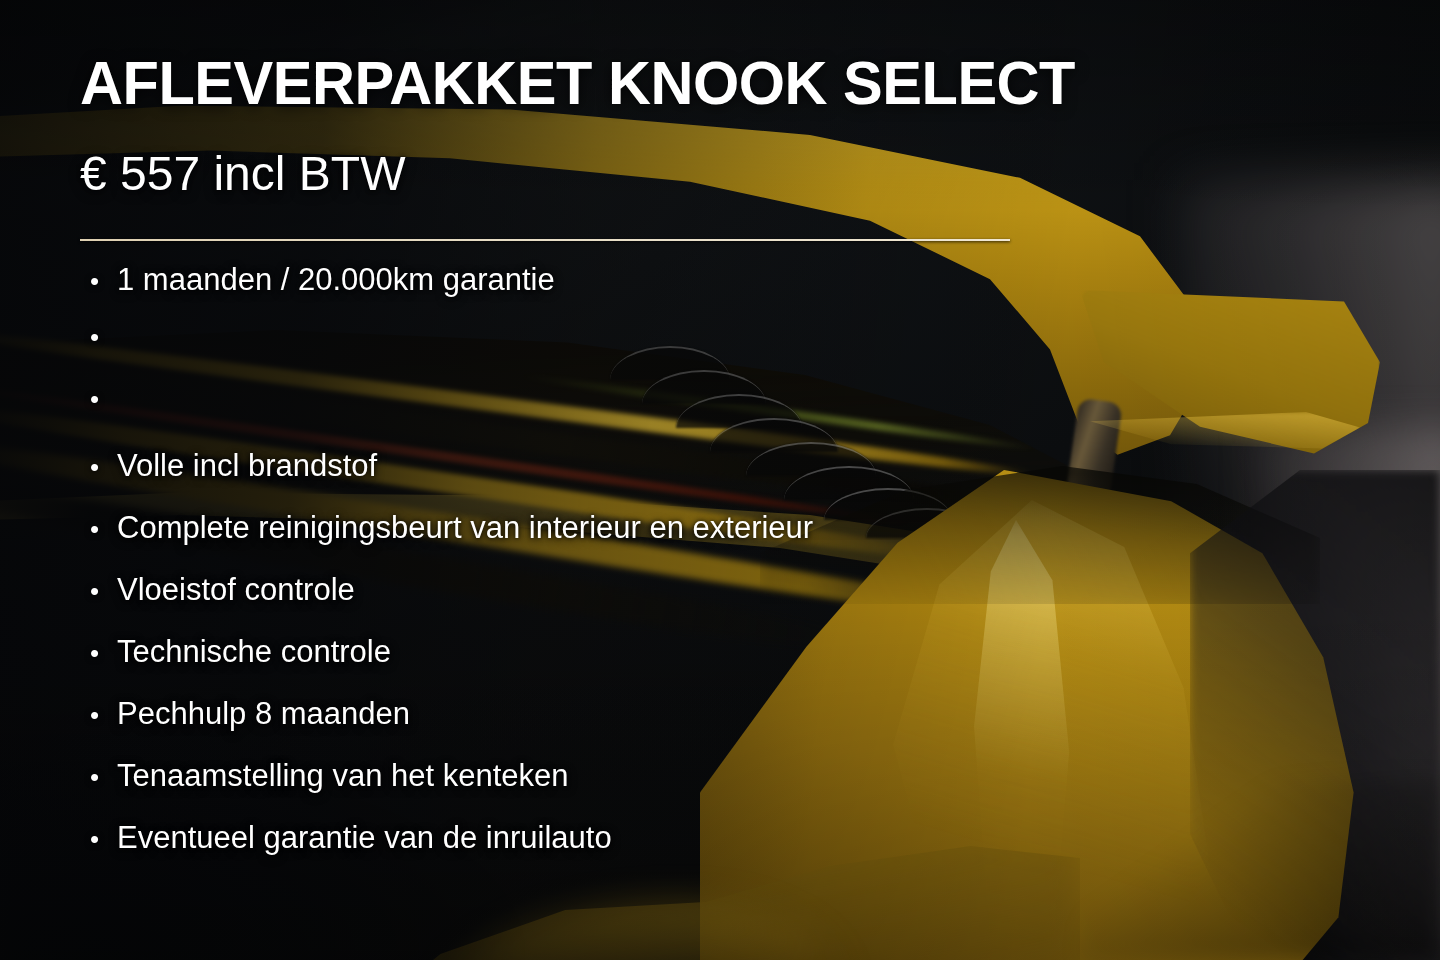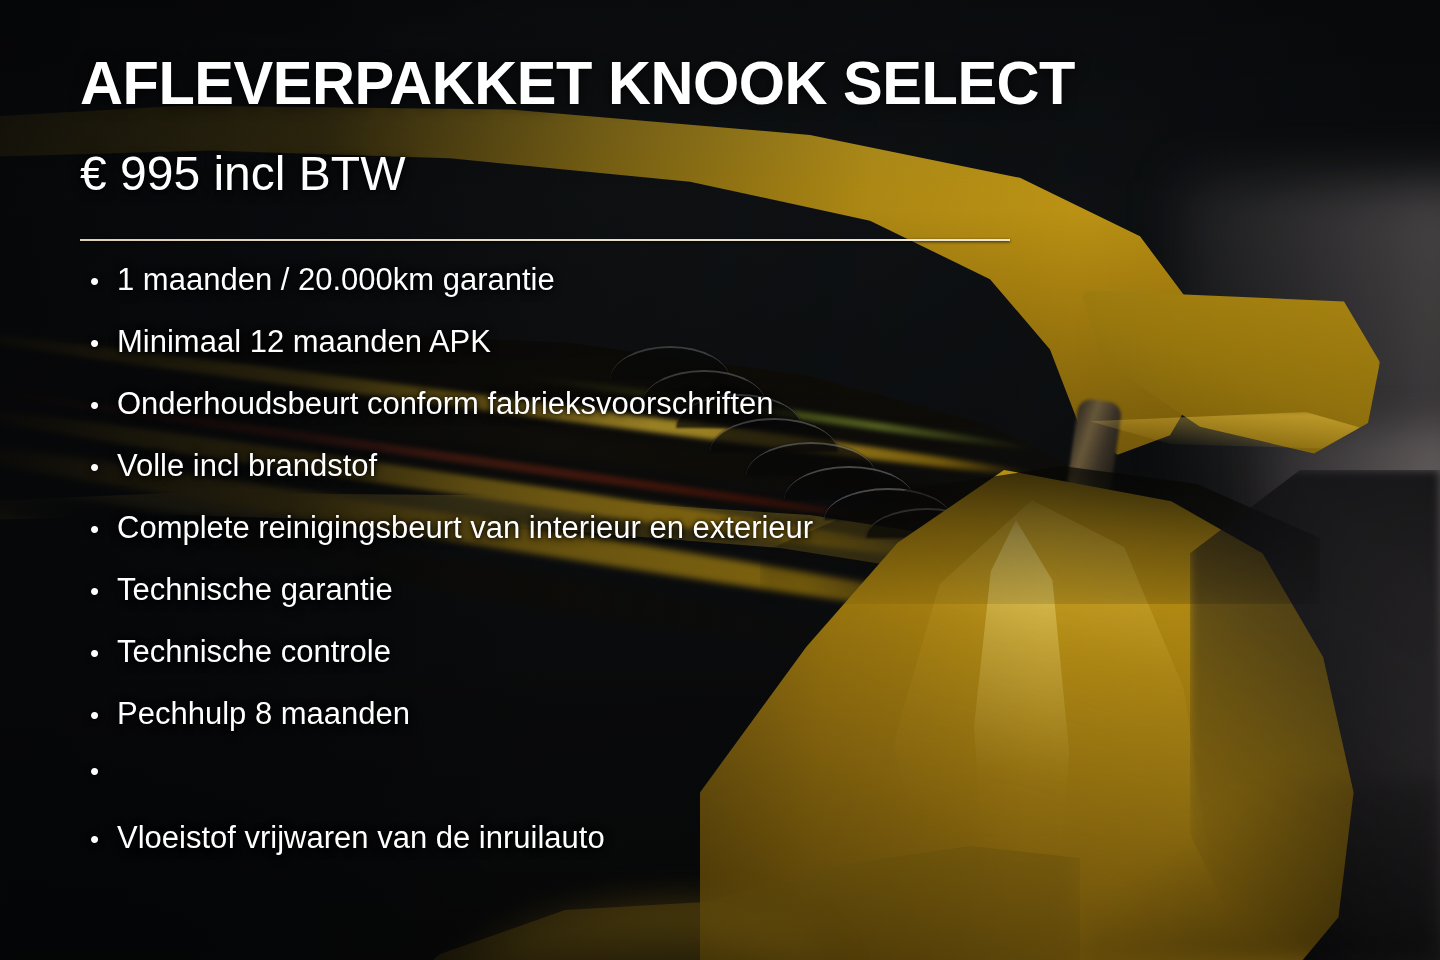--- a/index.html
+++ b/index.html
@@ -386,60 +386,59 @@
     <div class="bottom-right-dark"></div>
 
     <div class="scrim"></div>
     <div class="scrim-bottom"></div>
   </div>
 
   <div class="content">
 
     <h1 class="title">AFLEVERPAKKET KNOOK SELECT</h1>
 
-    <div class="price">€ 995 incl BTW</div>
+    <div class="price">€ 557 incl BTW</div>
 
     <div class="divider"></div>
 
     <ul class="features">
       <li class="feature">
         <span class="dot">•</span>
         <span class="txt">1 maanden / 20.000km garantie</span>
       </li>
       <li class="feature">
         <span class="dot">•</span>
-        <span class="txt">Minimaal 12 maanden APK</span>
-      </li>
-      <li class="feature">
-        <span class="dot">•</span>
-        <span class="txt">Onderhoudsbeurt conform fabrieksvoorschriften</span>
+      </li>
+      <li class="feature">
+        <span class="dot">•</span>
       </li>
       <li class="feature">
         <span class="dot">•</span>
         <span class="txt">Volle incl brandstof</span>
       </li>
       <li class="feature">
         <span class="dot">•</span>
         <span class="txt">Complete reinigingsbeurt van interieur en exterieur</span>
       </li>
       <li class="feature">
         <span class="dot">•</span>
-        <span class="txt">Technische garantie</span>
+        <span class="txt">Vloeistof controle</span>
       </li>
       <li class="feature">
         <span class="dot">•</span>
         <span class="txt">Technische controle</span>
       </li>
       <li class="feature">
         <span class="dot">•</span>
         <span class="txt">Pechhulp 8 maanden</span>
       </li>
       <li class="feature">
         <span class="dot">•</span>
-      </li>
-      <li class="feature">
-        <span class="dot">•</span>
-        <span class="txt">Vloeistof vrijwaren van de inruilauto</span>
+        <span class="txt">Tenaamstelling van het kenteken</span>
+      </li>
+      <li class="feature">
+        <span class="dot">•</span>
+        <span class="txt">Eventueel garantie van de inruilauto</span>
       </li>
     </ul>
 
   </div>
 </div>
 
 </body></html>

